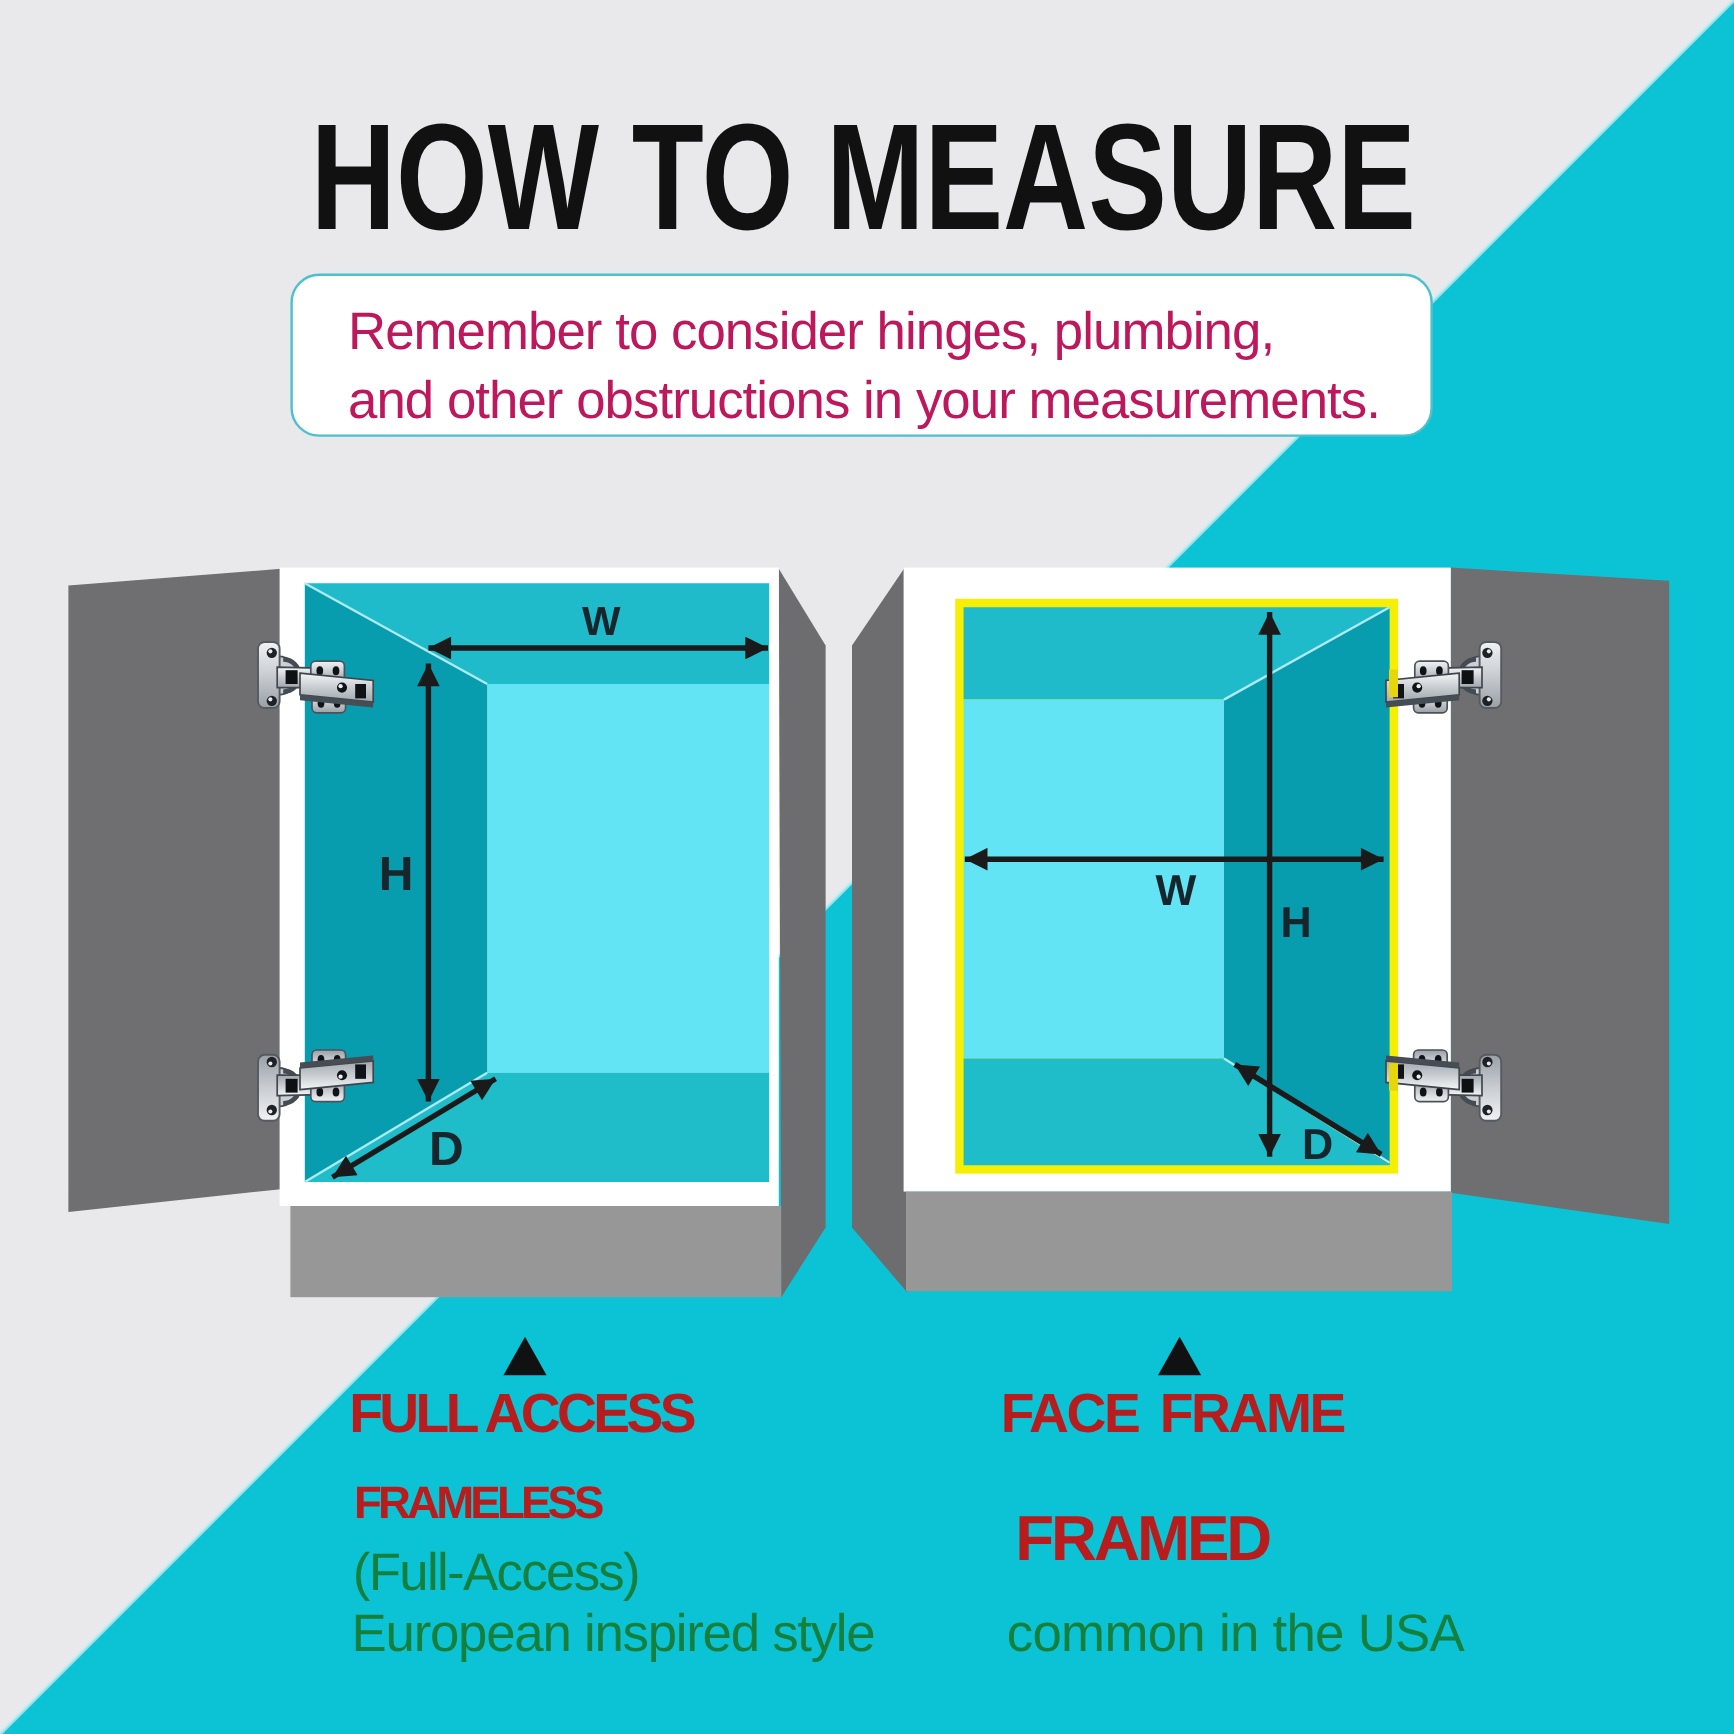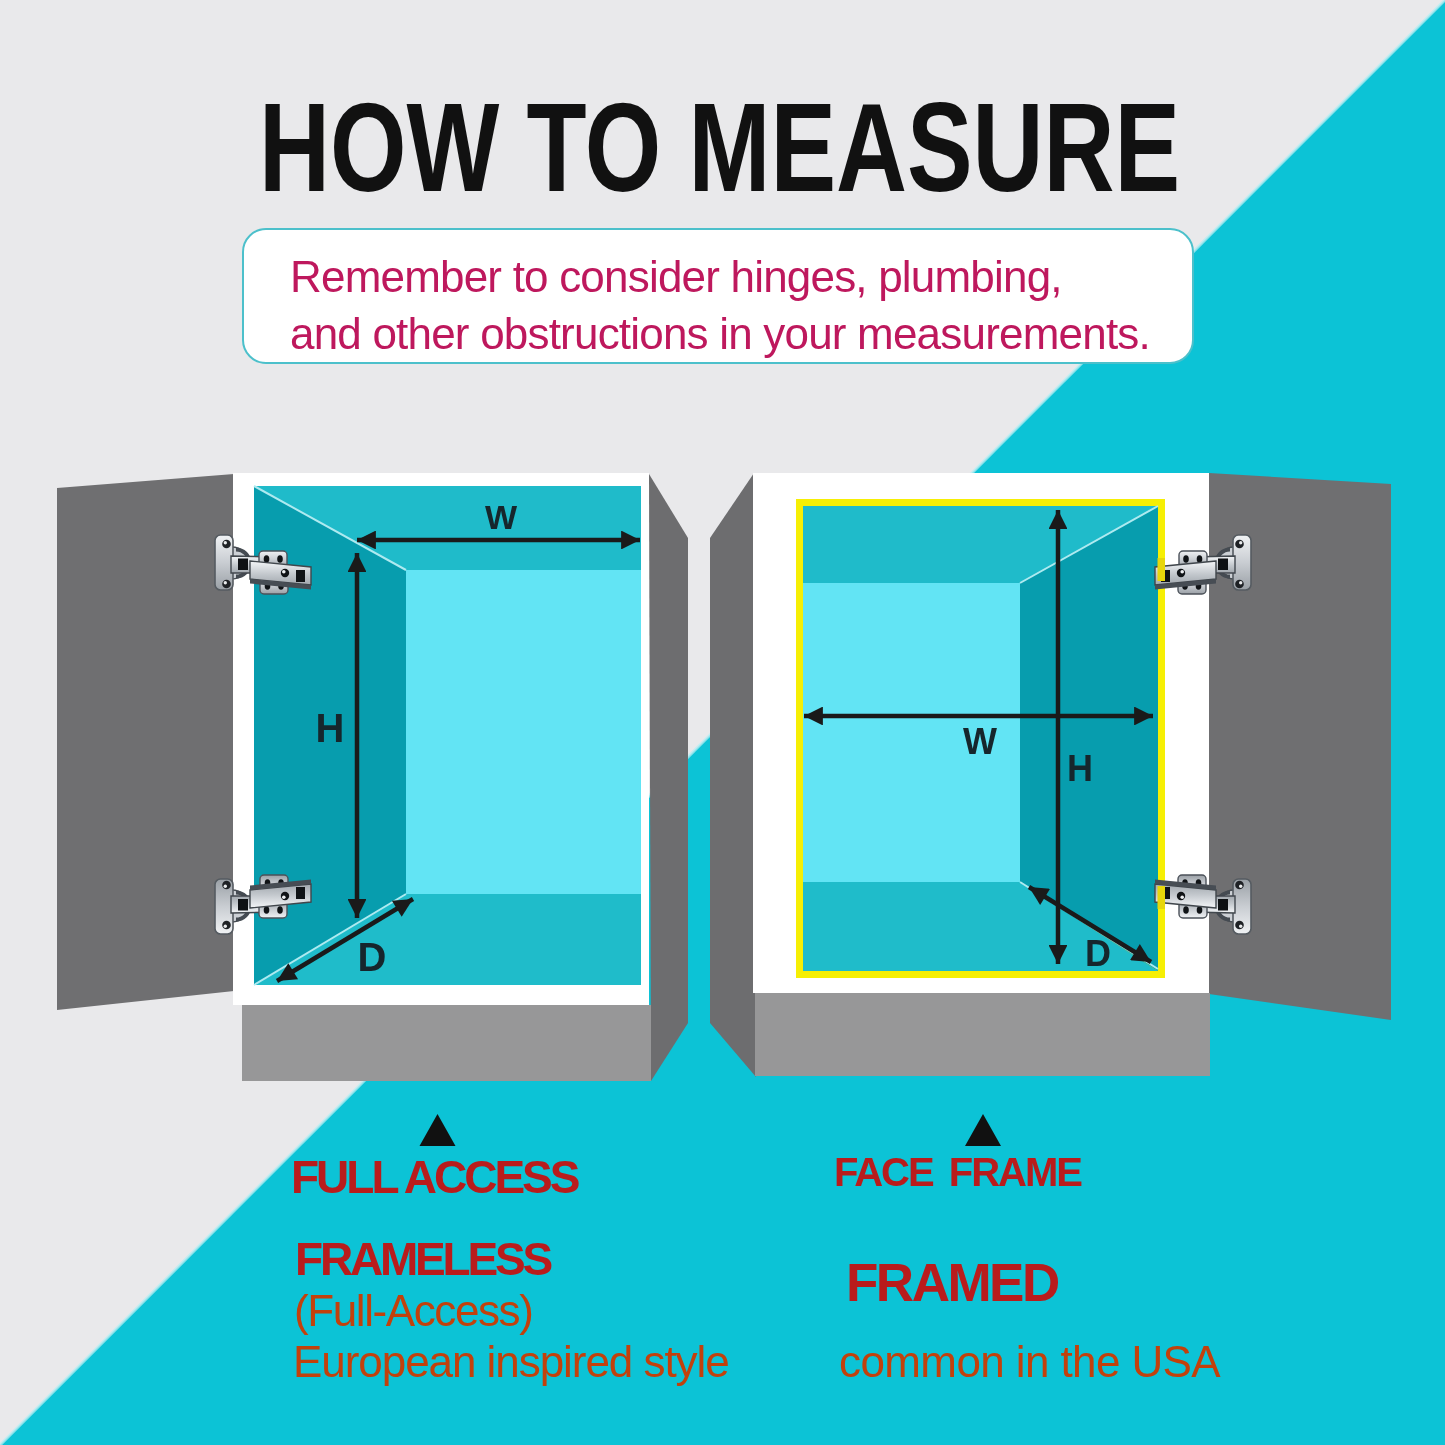--- a/index.html
+++ b/index.html
@@ -1,17 +1,17 @@
 <!DOCTYPE html>
 <html><head><meta charset="utf-8"><style>
 html,body{margin:0;padding:0}
 #page{position:relative;width:1445px;height:1445px;background:#e9e9eb;overflow:hidden;font-family:"Liberation Sans",sans-serif}
 .abs{position:absolute;white-space:nowrap}
 .bold{font-weight:bold;color:#b91c1c}
-.reg{font-weight:normal;color:#c2410c}
+.reg{font-weight:normal;color:#15803d}
 </style></head><body>
 <div id="page">
 <svg class="abs" style="left:0;top:0" width="1445" height="1445" viewBox="0 0 1445 1445">
 <defs>
 <marker id="ah" viewBox="0 0 10 10" refX="10" refY="5" markerWidth="5.2" markerHeight="4.2" orient="auto-start-reverse">
           <path d="M0,0 L10,5 L0,10 z" fill="#1a1a1a"></path>
         </marker>
 <linearGradient id="mg" x1="0" y1="0" x2="0" y2="1">
           <stop offset="0" stop-color="#f0f2f4"></stop>
           <stop offset="0.5" stop-color="#c9cdd2"></stop>
@@ -116,19 +116,19 @@
 <polygon points="437.5,1114 419.5,1146 455.5,1146" fill="#111111"></polygon>
 <polygon points="983,1114 965,1146 1001,1146" fill="#111111"></polygon>
 </svg>
 
 <div class="abs" style="left:0;top:75px;width:1439px;text-align:center;font-weight:bold;font-size:126px;letter-spacing:0px;color:#111111;transform:scaleX(0.78)">HOW TO MEASURE</div>
 
 <div class="abs" style="left:242px;top:228px;width:948px;height:132px;background:#ffffff;border:2px solid #4cc0cb;border-radius:24px"></div>
 <div class="abs" style="left:290px;top:248px;font-size:44px;line-height:57px;letter-spacing:-0.8px;color:#be185d">Remember to consider hinges, plumbing,<br>and other obstructions in your measurements.</div>
 
 <div class="abs bold" style="left:291px;top:1150px;font-size:46px;letter-spacing:-3px">FULL ACCESS</div>
-<div class="abs bold" style="left:295px;top:1232px;font-size:46px;letter-spacing:-3.2px">FRAMELESS</div>
+<div class="abs bold" style="left:295px;top:1232px;font-size:38px;letter-spacing:-3.2px">FRAMELESS</div>
 <div class="abs reg" style="left:294px;top:1286px;font-size:44px;letter-spacing:-1.4px">(Full-Access)</div>
 <div class="abs reg" style="left:293px;top:1337px;font-size:44px;letter-spacing:-1.05px">European inspired style</div>
 
-<div class="abs bold" style="left:834px;top:1150px;font-size:40px;letter-spacing:-2px;word-spacing:7px">FACE FRAME</div>
+<div class="abs bold" style="left:834px;top:1150px;font-size:46px;letter-spacing:-2px;word-spacing:7px">FACE FRAME</div>
 <div class="abs bold" style="left:846px;top:1252px;font-size:53px;letter-spacing:-2.5px">FRAMED</div>
 <div class="abs reg" style="left:839px;top:1337px;font-size:44px;letter-spacing:-0.6px">common in the USA</div>
 </div>
 </body></html>

